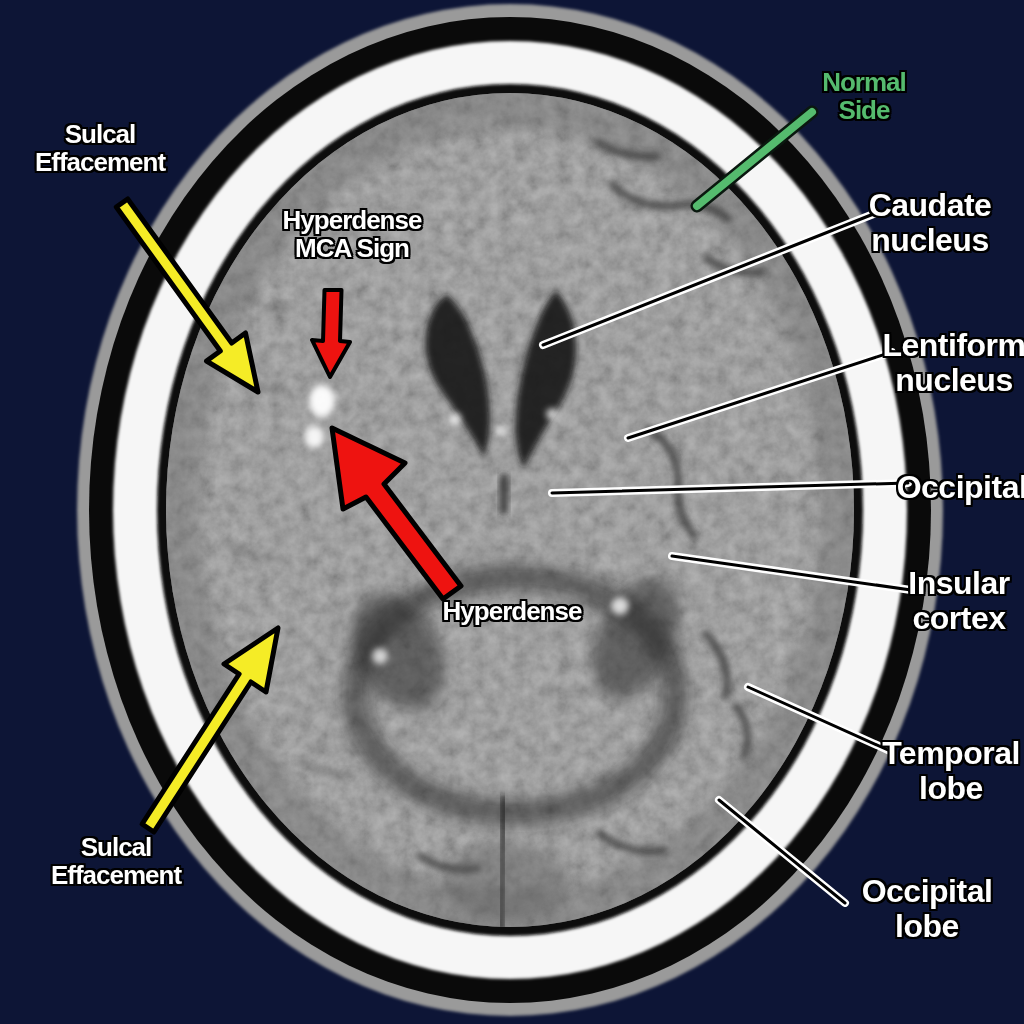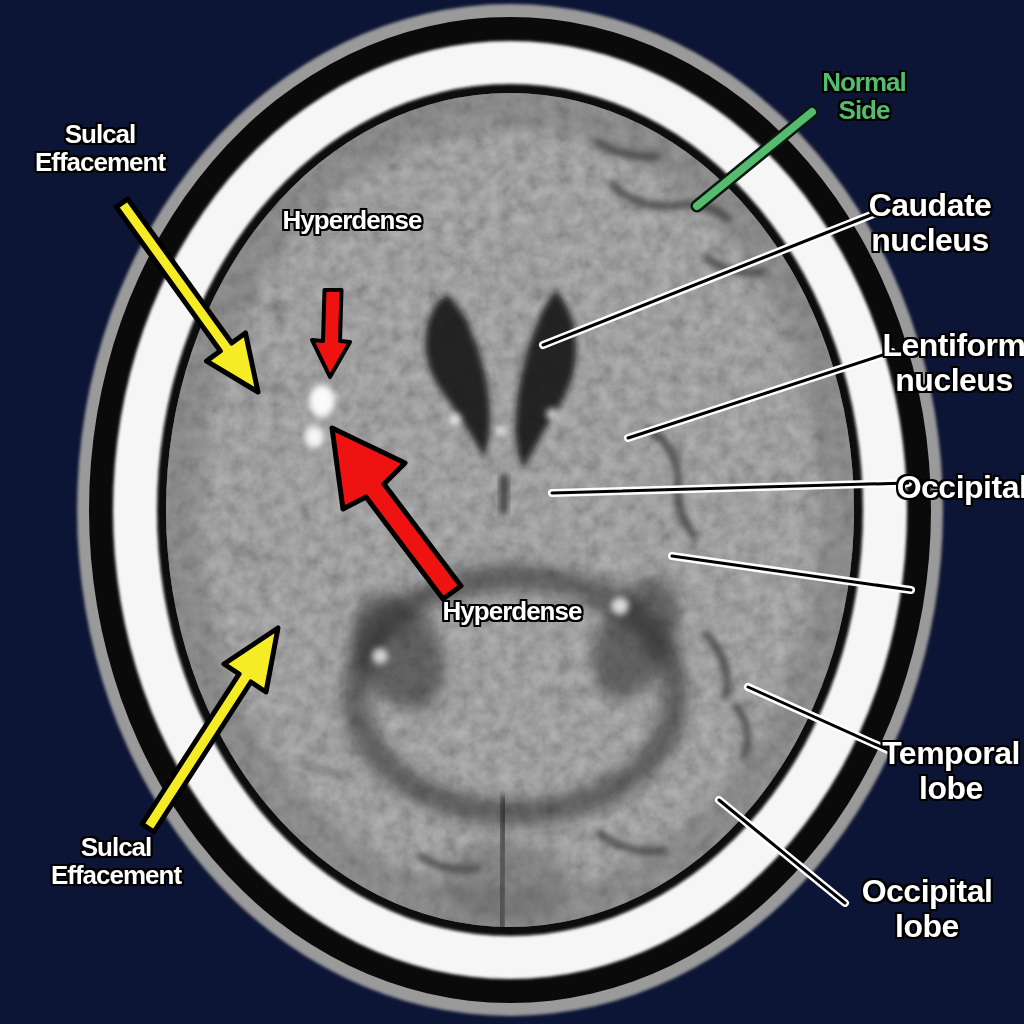--- a/index.html
+++ b/index.html
@@ -151,20 +151,21 @@
     <polygon points="332,428 405,463 384,484 461,586 443,599 366,497 343,509" stroke="#000" stroke-width="5" stroke-linejoin="round" fill="#ee1310"></polygon>
   </svg>
 
   <div class="lbl size-lg" style="left:100px;top:120px;">
     <div>Sulcal</div>
     <div>Effacement</div>
   </div>
 
   <div class="lbl size-lg" style="left:352px;top:206px;">
     <div>Hyperdense</div>
+    <div>MCA Sign</div>
   </div>
 
   <div class="lbl size-lg" style="left: 864px; top: 68px; color: rgb(85, 187, 110);">
     <div>Normal</div>
     <div>Side</div>
   </div>
 
   <div class="lbl size-md" style="left:930px;top:188px;">
     <div>Caudate</div>
     <div>nucleus</div>
@@ -172,20 +173,24 @@
 
   <div class="lbl size-md" style="left:954px;top:328px;">
     <div>Lentiform</div>
     <div>nucleus</div>
   </div>
 
   <div class="lbl size-md" style="left:962px;top:470px;">
     <div>Occipital</div>
   </div>
 
+  <div class="lbl size-md" style="left:959px;top:566px;">
+    <div>Insular</div>
+    <div>cortex</div>
+  </div>
 
   <div class="lbl size-lg" style="left:512px;top:597px;">
     <div>Hyperdense</div>
   </div>
 
   <div class="lbl size-md" style="left:951px;top:704px;margin-top:32px;">
     <div>Temporal</div>
     <div>lobe</div>
   </div>
 

